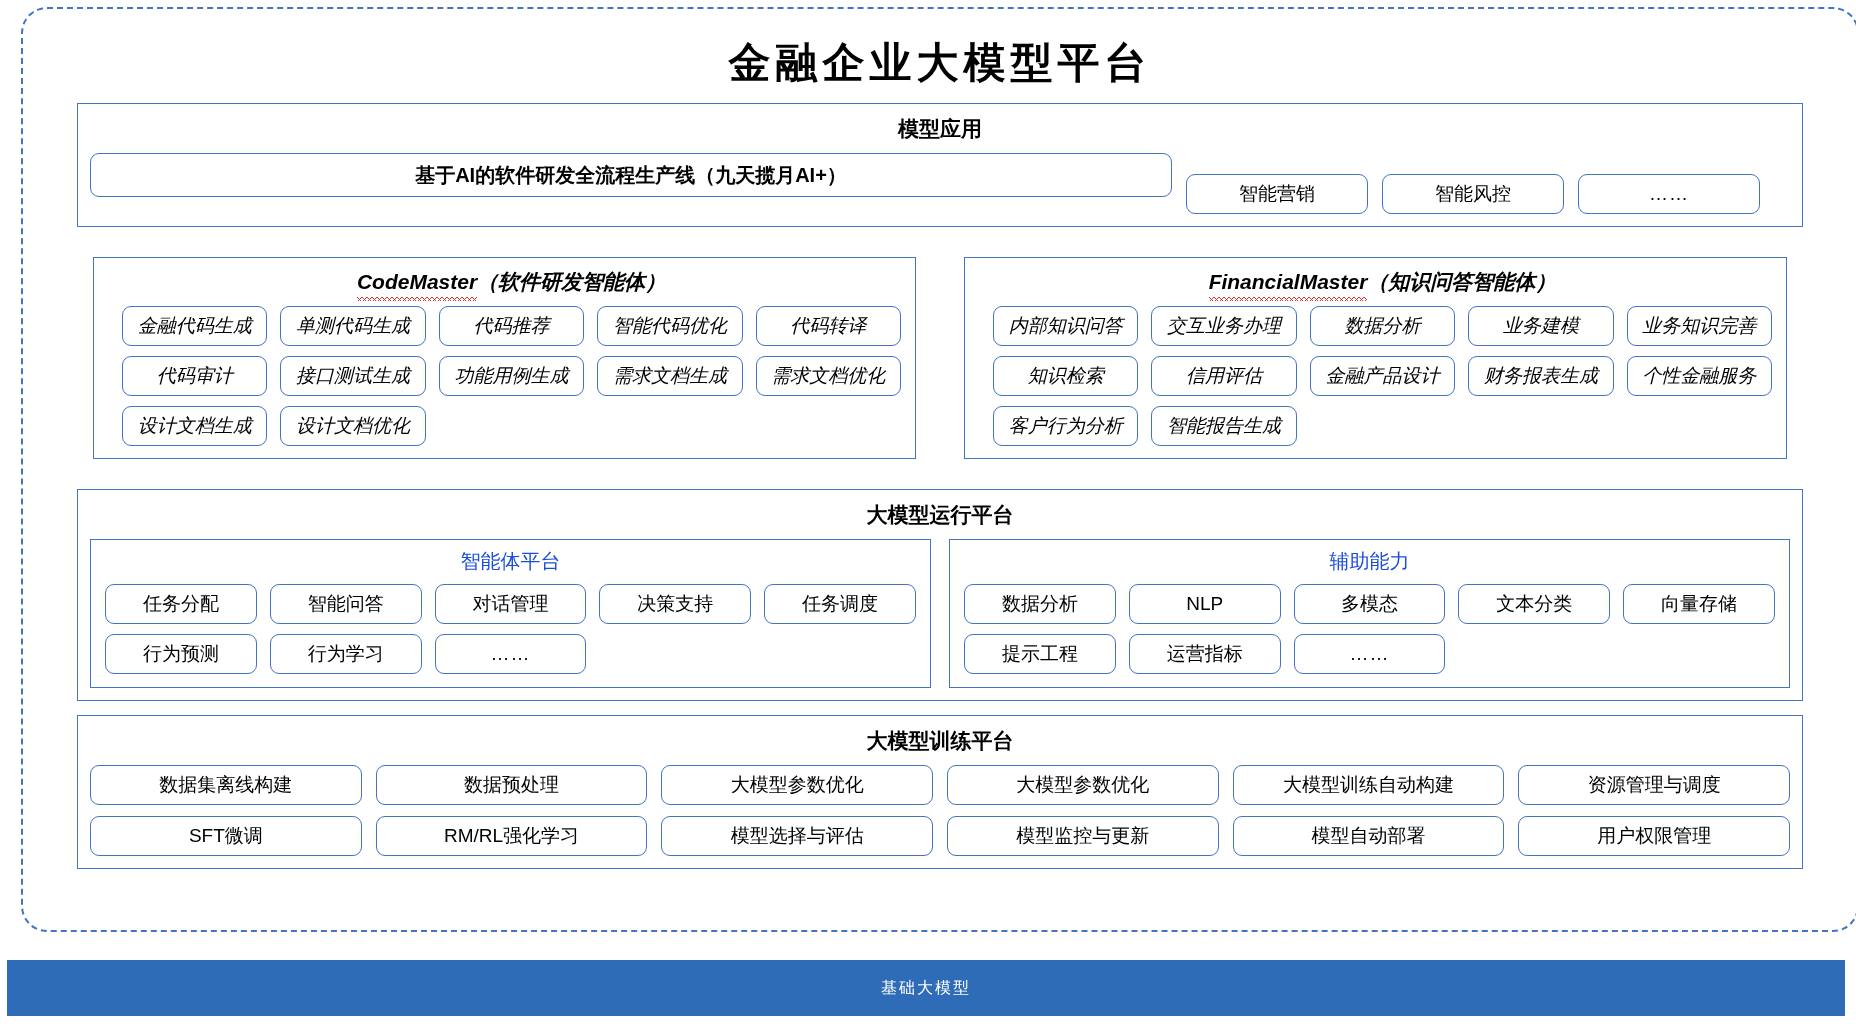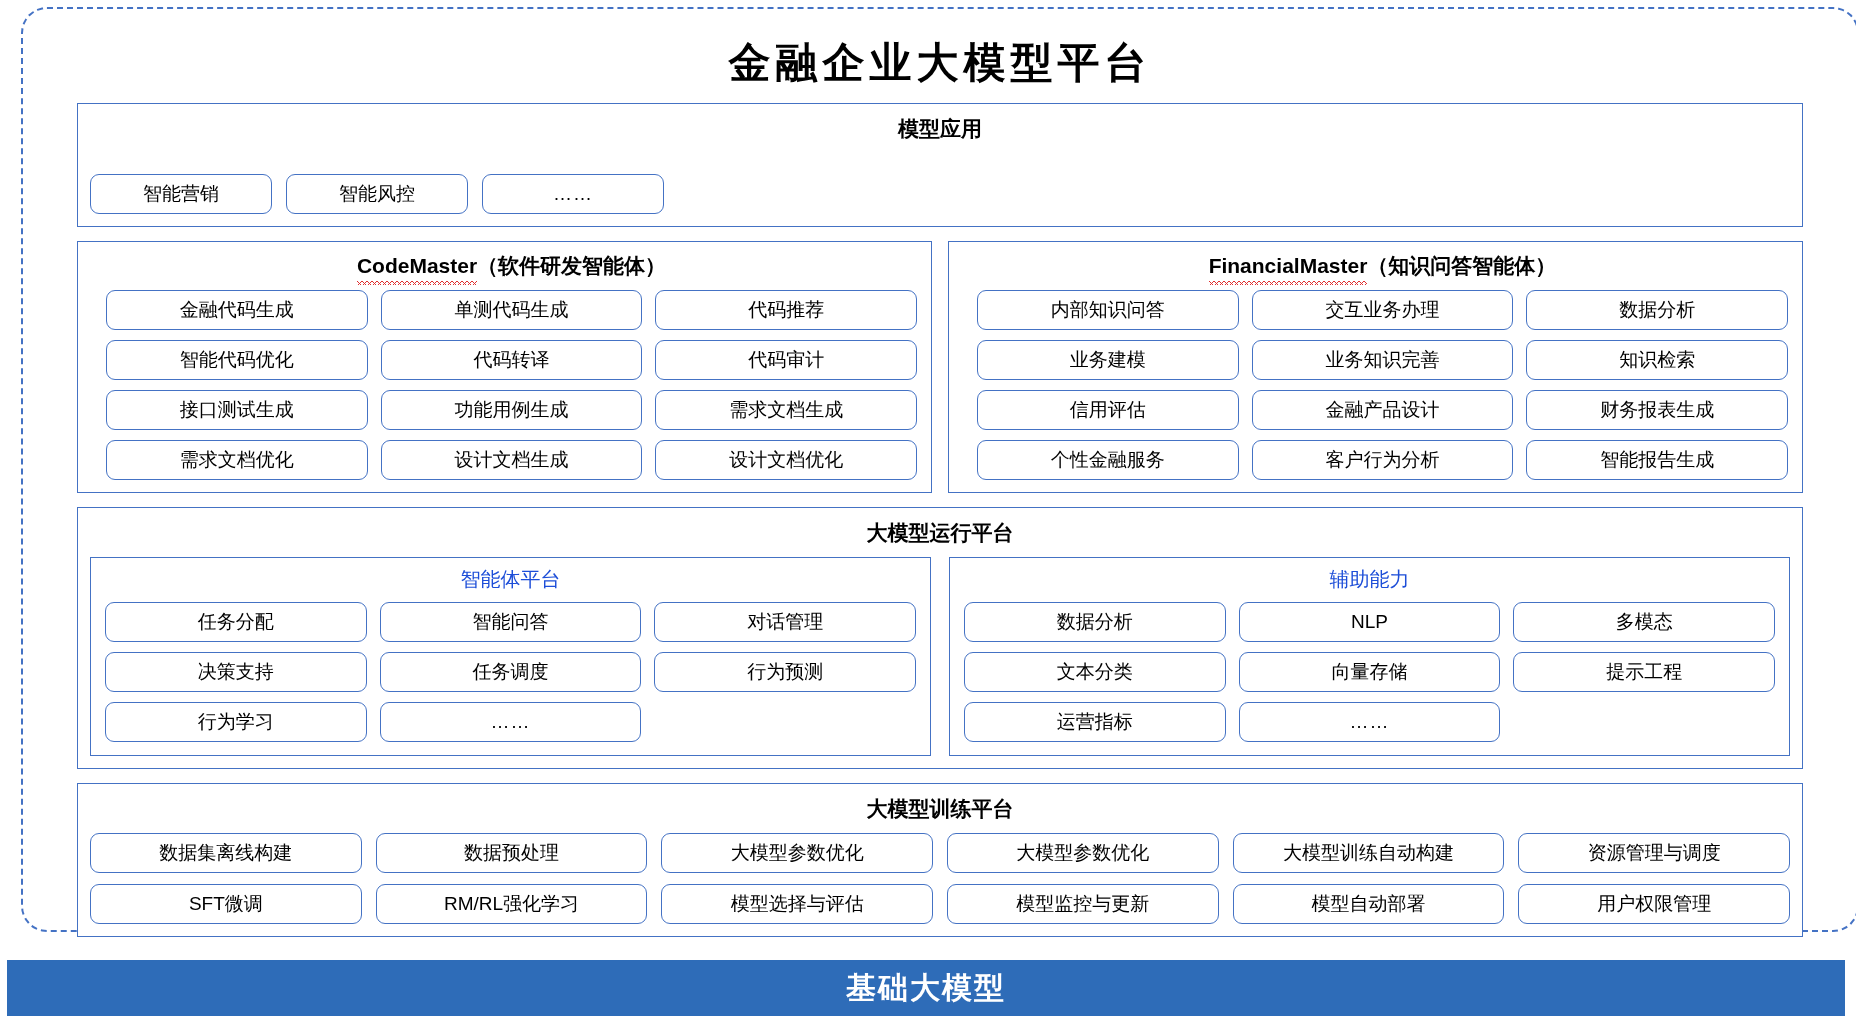--- a/index.html
+++ b/index.html
@@ -103,27 +103,28 @@
   .apps-row .banner { flex: 0 0 1082px; }
   .apps-row .small  { flex: 0 0 182px; margin-top: 21px; }
 
   
   .two-col {
     display: flex;
     gap: 16px;
     margin: 0 54px 14px 54px;
   }
   .two-col > .panel {
-    margin: 0;
+    margin: 16px;
     flex: 1 1 50%;
     padding: 8px 14px 12px 28px;
+    font-style: italic;
   }
   .grid4 {
     display: grid;
-    grid-template-columns: repeat(3, 1fr);
+    grid-template-columns: repeat(5, 1fr);
     gap: 10px 13px;
   }
 
   
   .runtime-inner {
     display: flex;
     gap: 18px;
   }
   .subpanel {
     border: 1.4px solid #4472C4;
@@ -152,36 +153,37 @@
     position: absolute;
     left: 7px;
     top: 960px;
     width: 1838px;
     height: 56px;
     background: #2E6CB8;
     color: #ffffff;
     display: flex;
     align-items: center;
     justify-content: center;
-    font-size: 30px;
-    font-weight: 700;
+    font-size: 16px;
+    font-weight: 400;
     letter-spacing: 2px;
     box-sizing: border-box;
   }
 </style>
 </head>
 <body>
 
 <div class="frame">
 
   <div class="main-title">金融企业大模型平台</div>
 
   <div class="panel">
     <div class="panel-title">模型应用</div>
     <div class="apps-row">
+      <div class="chip wide-banner banner">基于AI的软件研发全流程生产线（九天揽月AI+）</div>
       <div class="chip small">智能营销</div>
       <div class="chip small">智能风控</div>
       <div class="chip small dots">……</div>
     </div>
   </div>
 
   <div class="two-col">
 
     <div class="panel">
       <div class="panel-title">

